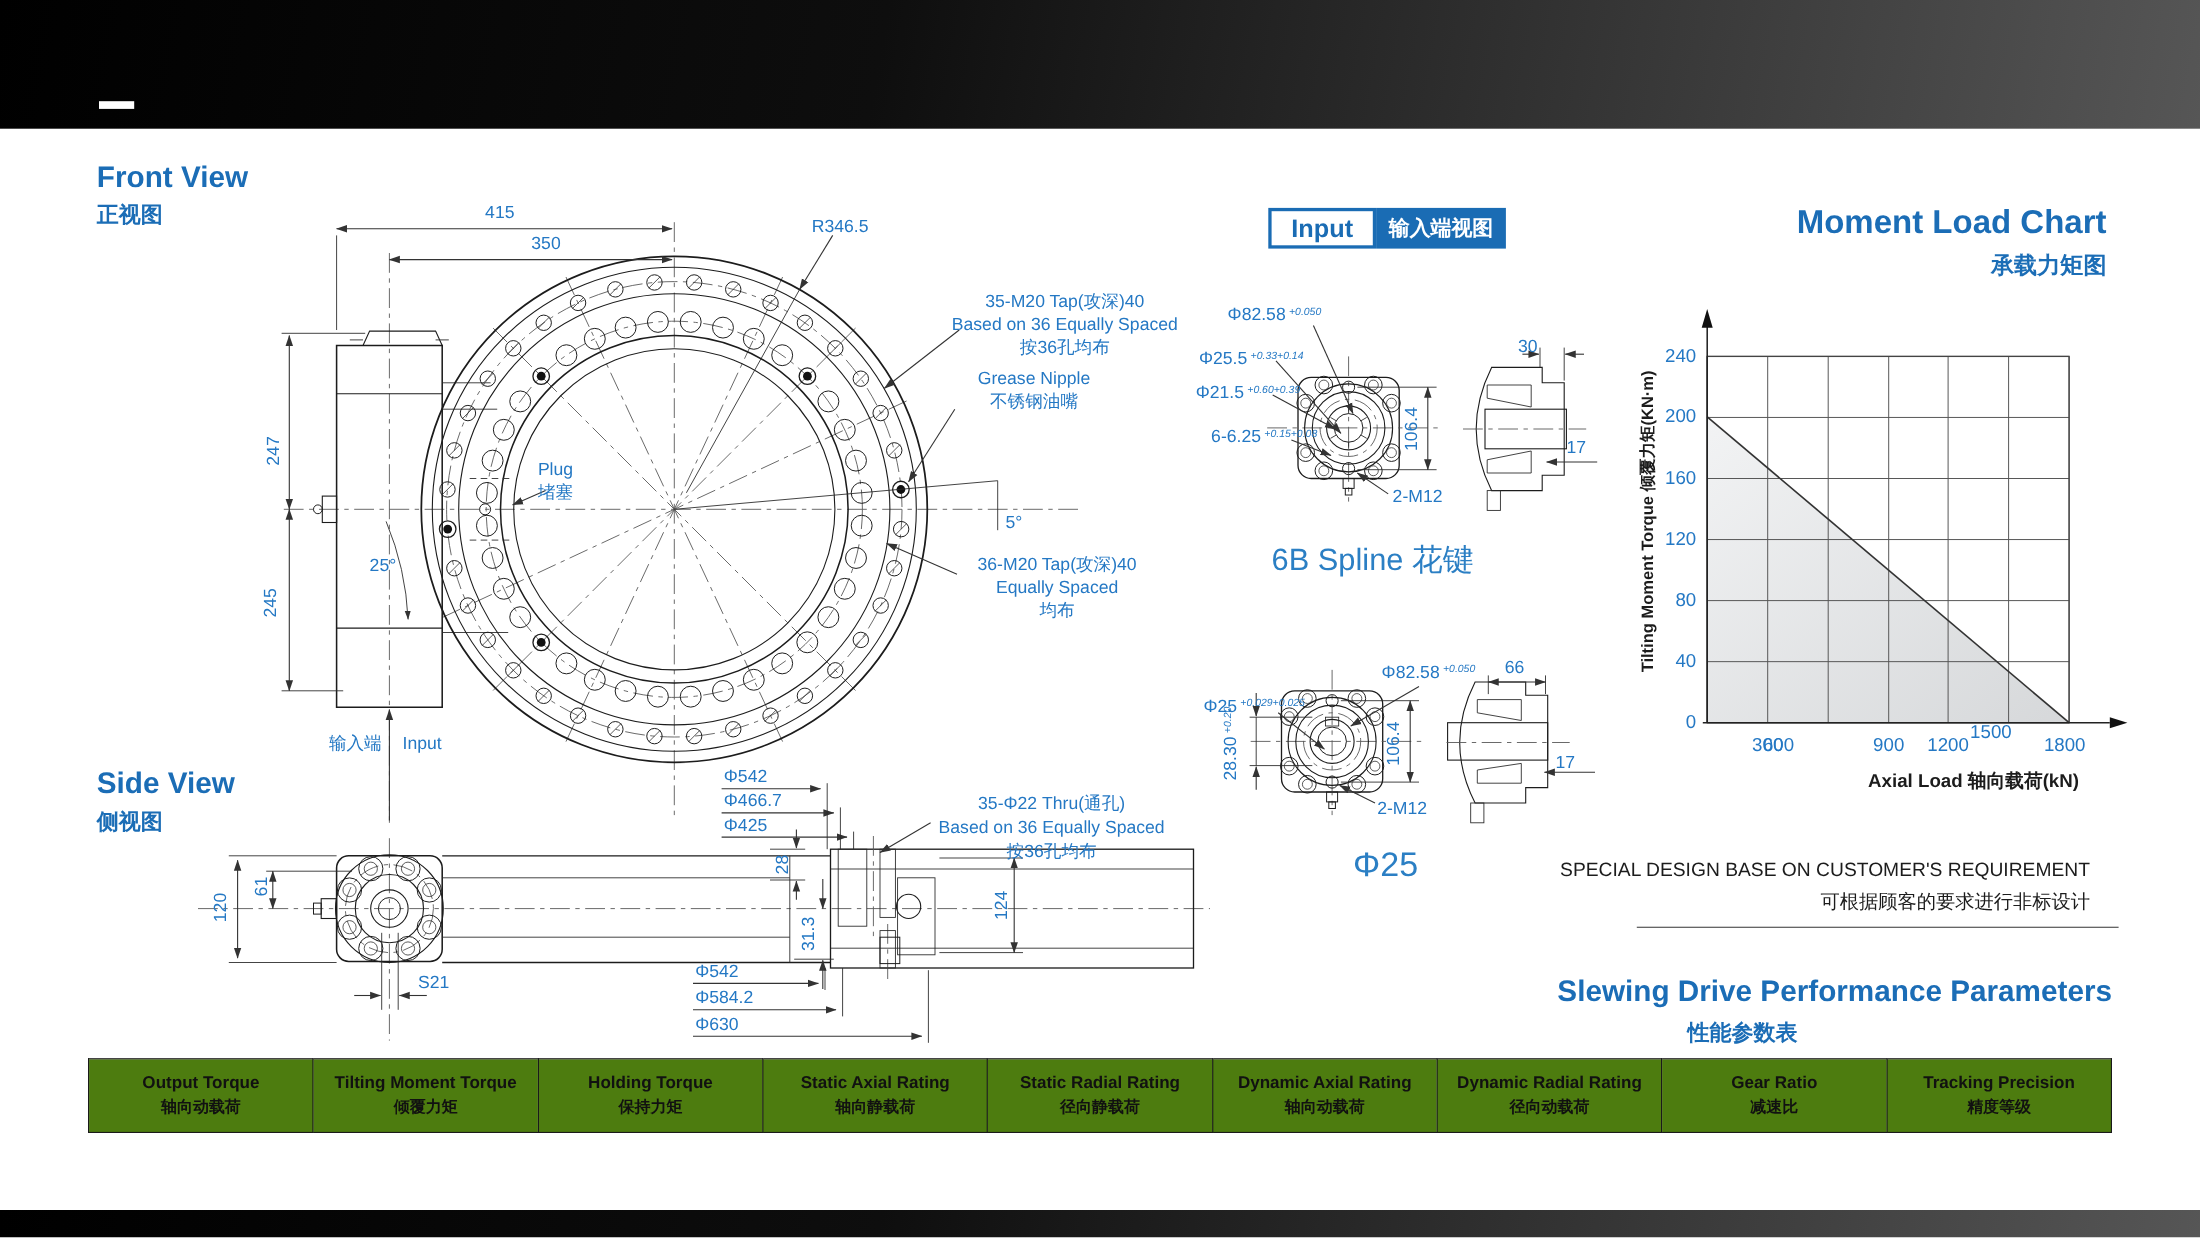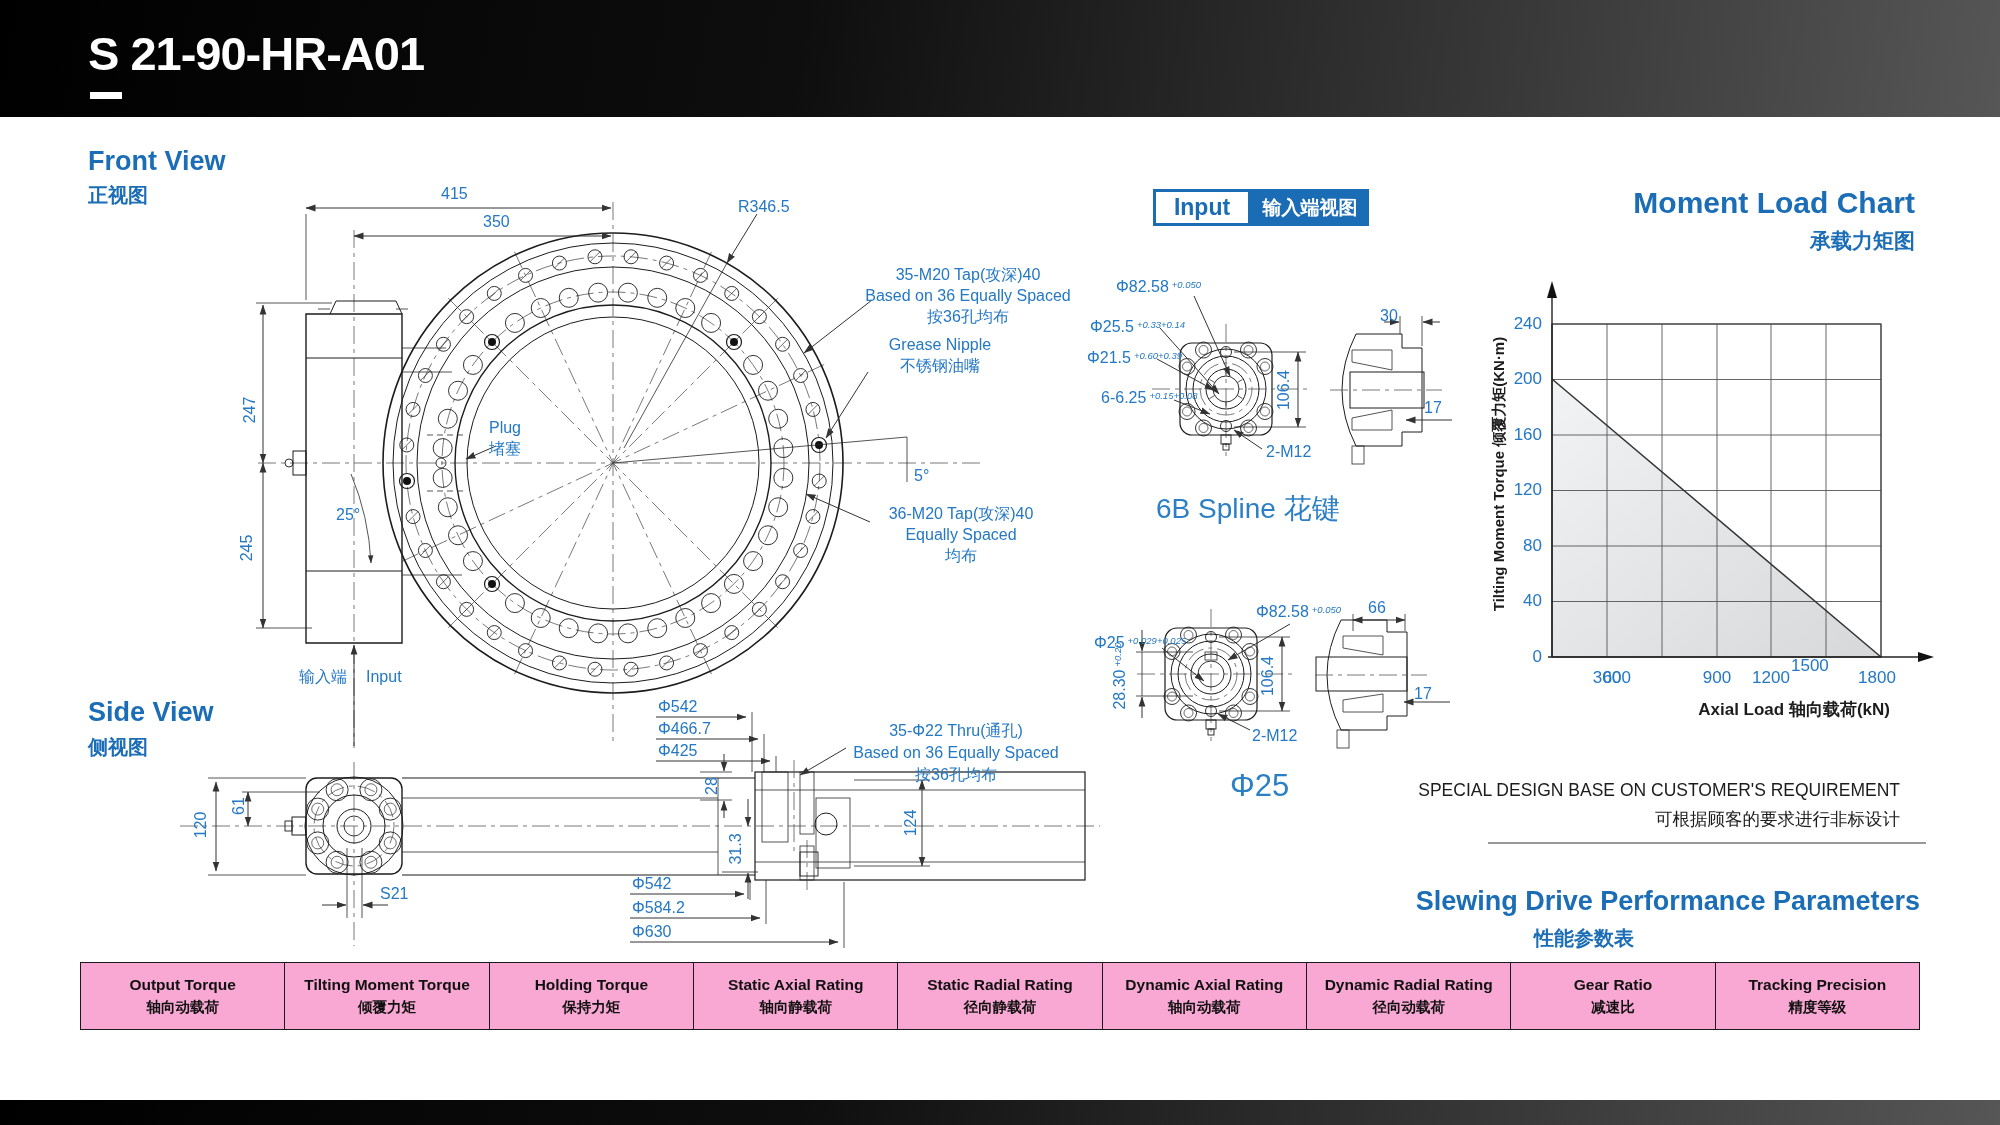--- a/index.html
+++ b/index.html
@@ -21,41 +21,40 @@
   .tol{display:inline-flex;flex-direction:row;font-size:9.5px;line-height:9.5px;margin-left:3px;
        vertical-align:middle;transform:translateY(-3px)}
   .tagbox{position:absolute;left:1153px;top:189px;height:37px;display:flex;z-index:2}
   .tag-en{width:98px;border:3px solid #1a6cb4;background:#fff;color:#1a6cb4;font-weight:bold;font-size:23px;
           display:flex;align-items:center;justify-content:center;box-sizing:border-box}
   .tag-cn{width:118px;background:#1a6cb4;color:#fff;font-weight:bold;font-size:19px;
           display:flex;align-items:center;justify-content:center}
   .note{position:absolute;z-index:2;color:#1c1c1c;font-size:17.5px;white-space:nowrap;text-align:right}
   .ptable{position:absolute;left:80px;top:962px;width:1840px;z-index:2;border-collapse:collapse;table-layout:fixed}
   .ptable td{border:1.6px solid #1a1a1a;text-align:center;vertical-align:middle}
-  .ptable tr.hd td{background:#f9a8d4;height:64px;font-weight:bold;font-size:15.5px;line-height:22px;color:#111}
+  .ptable tr.hd td{background:#4d7c0f;height:64px;font-weight:bold;font-size:15.5px;line-height:22px;color:#111}
   .ptable tr.hd td .cn{font-size:14.5px;font-weight:bold}
   .ptable tr.vals td{height:47px;font-weight:bold;font-size:16.5px;background:#fff;color:#111}
   .chart-tick{position:absolute;z-index:2;color:#2478c4;font-size:17px}
   
   .s16{stroke:#1c1c1c;stroke-width:1.6;fill:none}
   .s14{stroke:#1c1c1c;stroke-width:1.4;fill:none}
   .s12{stroke:#1c1c1c;stroke-width:1.2;fill:none}
   .s10{stroke:#1c1c1c;stroke-width:1;fill:none}
   .s09{stroke:#1c1c1c;stroke-width:.9;fill:none}
   .s08{stroke:#2a2a2a;stroke-width:.8;fill:none}
   .s07{stroke:#2a2a2a;stroke-width:.7;fill:none}
   .dim{stroke:#333;stroke-width:1;fill:none}
   .cl{stroke:#555;stroke-width:.8;fill:none;stroke-dasharray:18 5 4 5}
   .grid{stroke:#555;stroke-width:.9;fill:none}
 </style>
 </head>
 <body>
 
 <div class="topbar">
-  <div class="model">S 21-90-HR-A01</div>
   <div class="model-underline"></div>
 </div>
 
 <svg id="art" width="2000" height="1125" viewBox="0 0 2000 1125">
   <defs>
     <marker id="ar" viewBox="0 0 10 10" refX="9.5" refY="5" markerWidth="10" markerHeight="10" orient="auto-start-reverse">
       <path d="M0,1.6 L10,5 L0,8.4 Z" fill="#333"></path>
     </marker>
     <pattern id="hatch" width="6" height="6" patternUnits="userSpaceOnUse" patternTransform="rotate(45)">
       <line x1="0" y1="0" x2="0" y2="6" stroke="#4a4a4a" stroke-width="0.9"></line>

